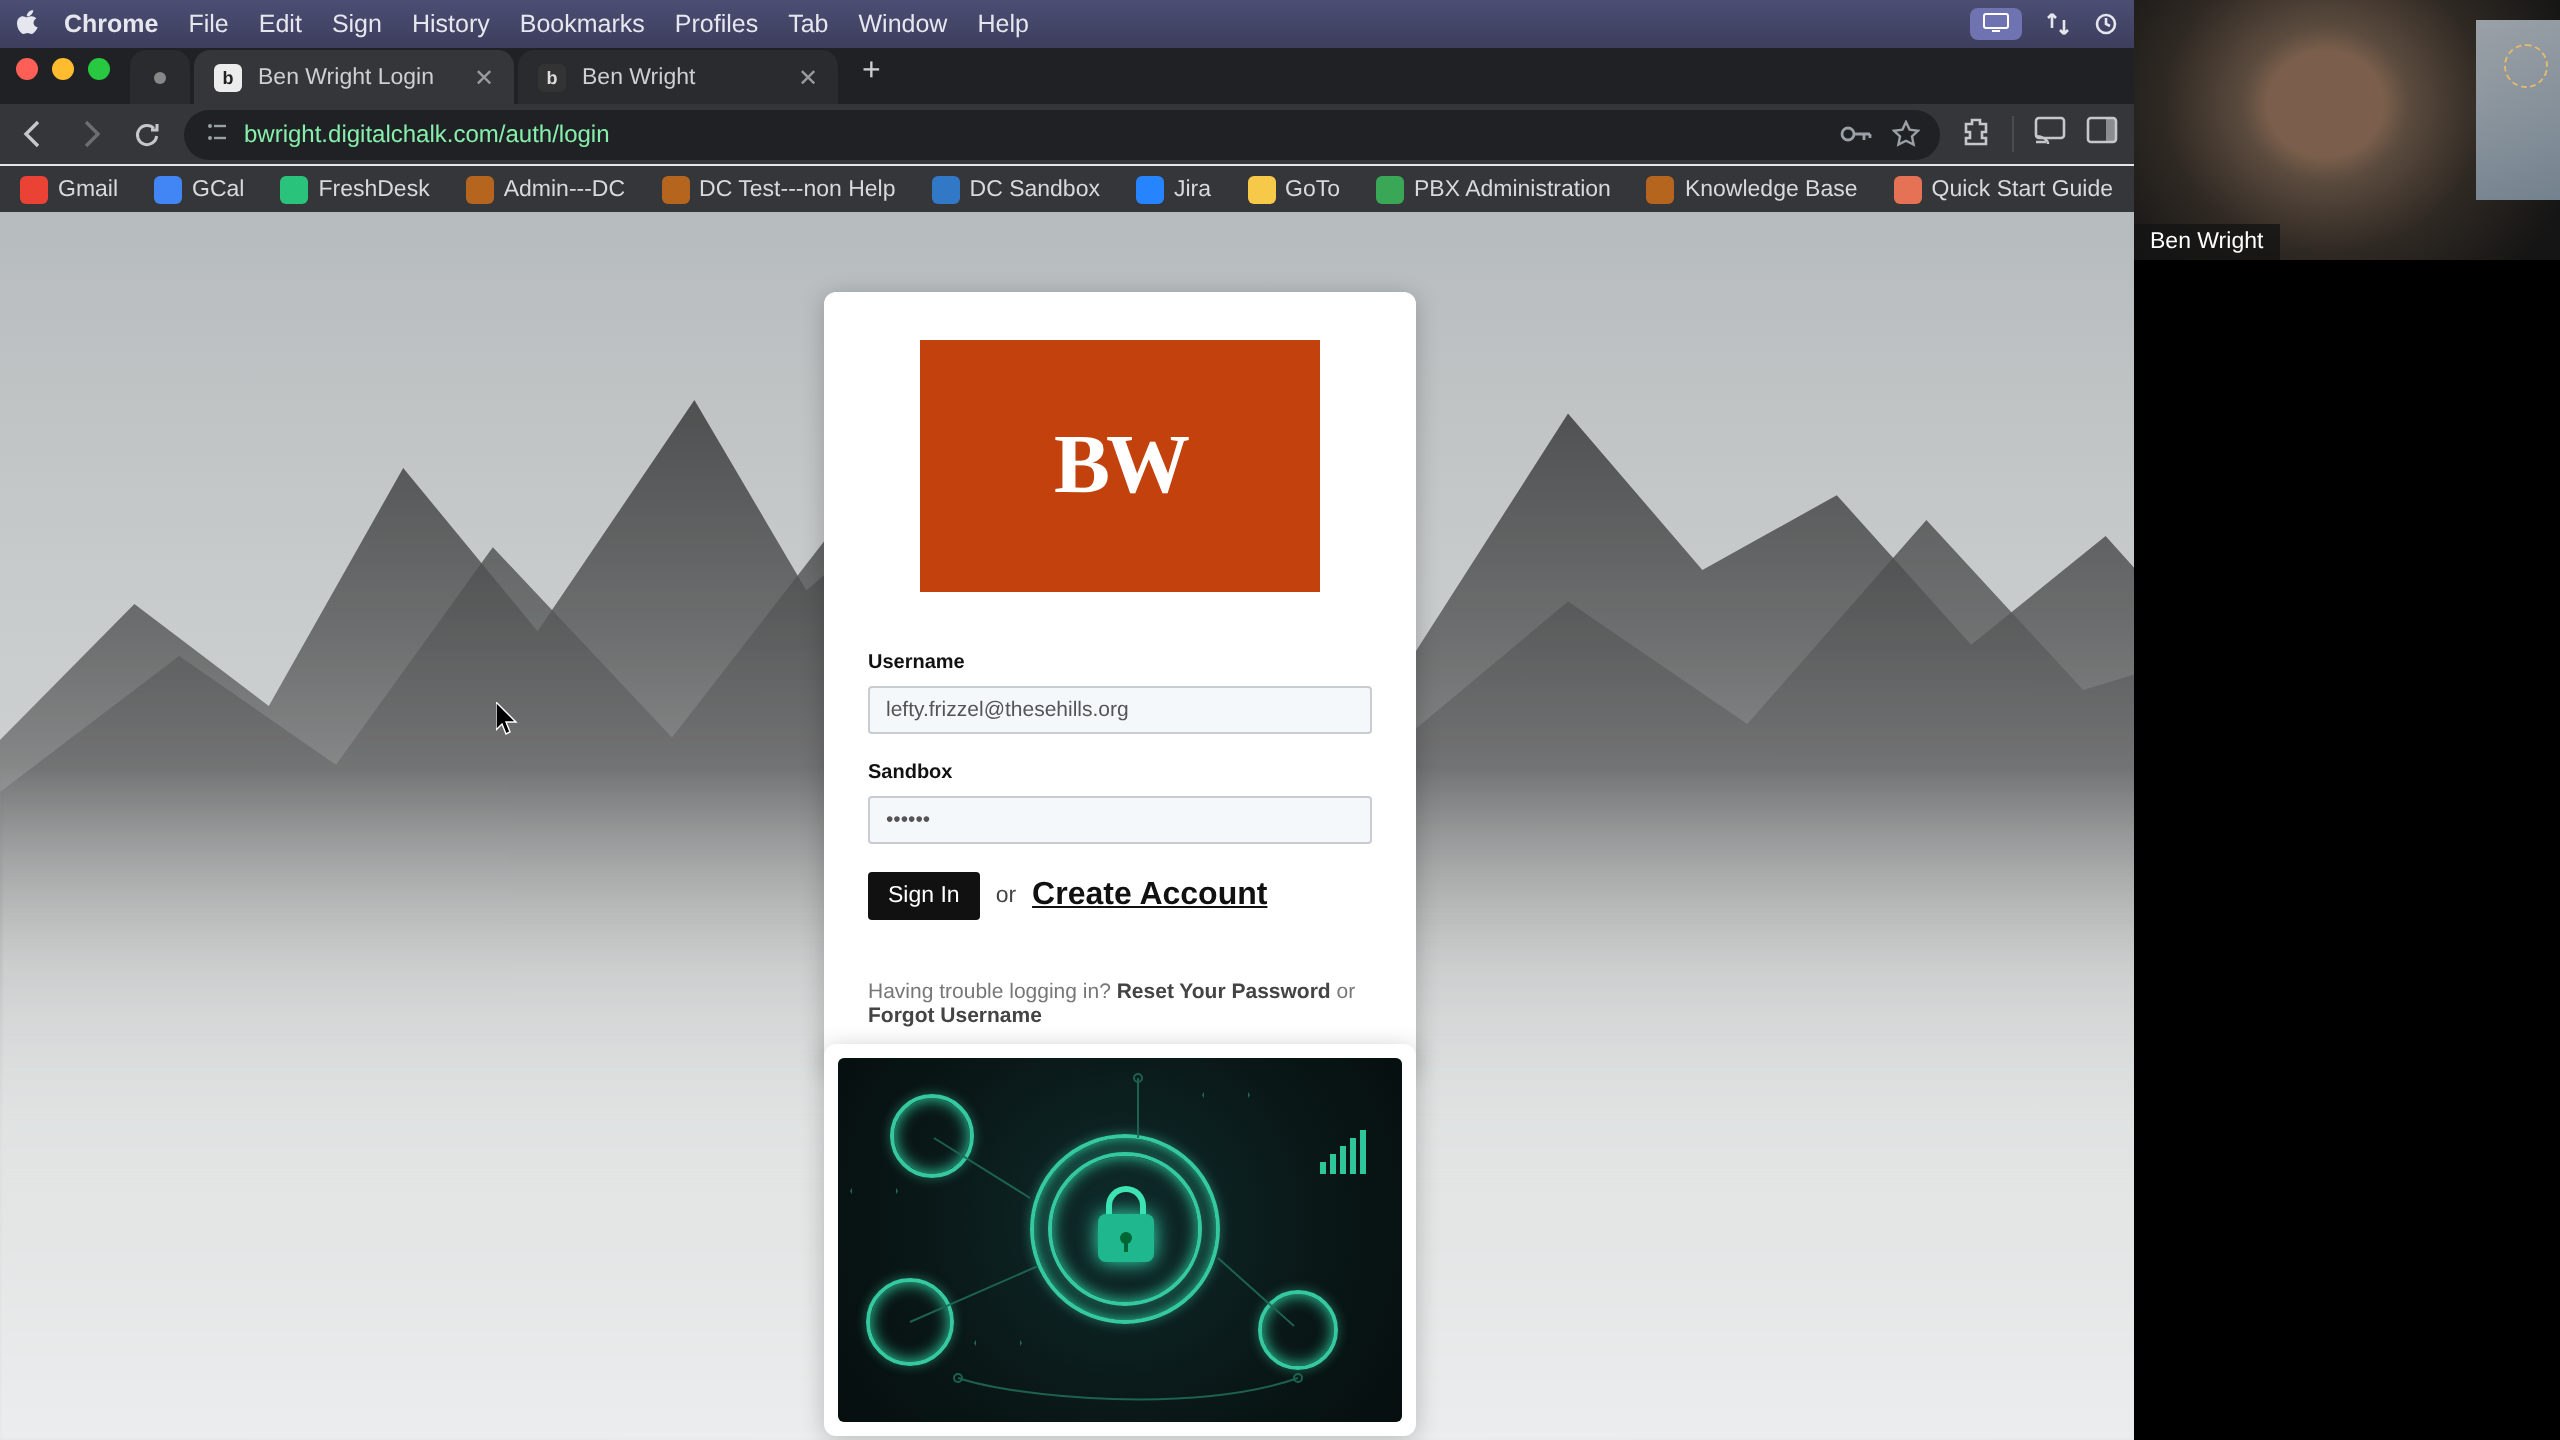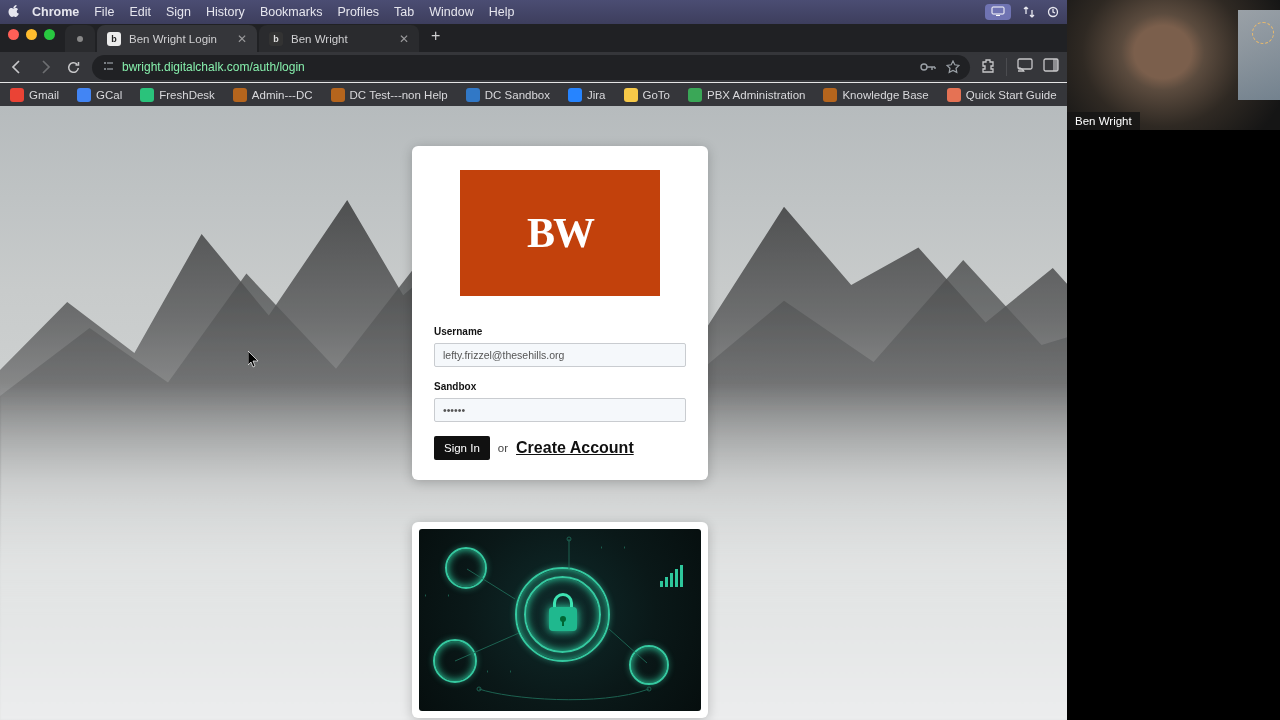--- a/index.html
+++ b/index.html
@@ -362,20 +362,23 @@
       <span class="bw">BW</span>
     </div>
     <div class="lbl">Username</div>
     <input class="tinput" type="text" value="lefty.frizzel@thesehills.org" style="">
     <div class="lbl">Sandbox</div>
     <input class="tinput" type="text" value="••••••" style="">
     <div class="srow">
       <button class="signbtn">Sign In</button>
       <span class="or">or</span>
       <a href="#" class="create">Create Account</a>
+    </div>
+    <div class="trouble">
+      <span>Having trouble logging in? </span><a href="#">Reset Your Password</a><span> or </span><a href="#">Forgot Username</a>
     </div>
   </div>
 
   <div class="promo">
     <div class="promo-inner">
       <div class="ring big"></div>
         <div class="ring big2"></div>
       <div class="ring s1"></div>
         <div class="ring s2"></div>
         <div class="ring s3"></div>

